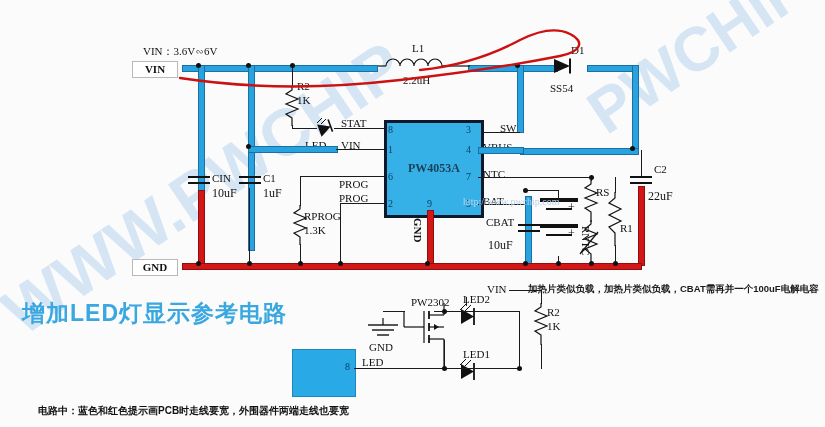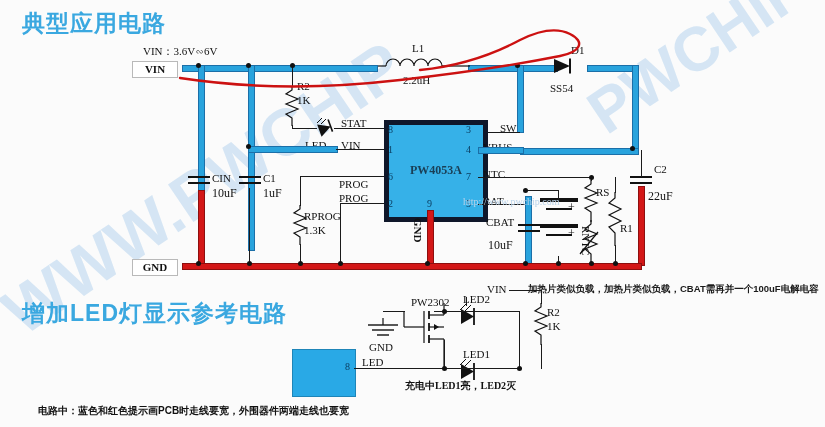--- a/index.html
+++ b/index.html
@@ -68,21 +68,21 @@
   .lbl.pin{font-size:10px;color:#0b3f63;}
   .lbl.vert{transform-origin:left top;}
 
   .portbox{
     position:absolute;background:#fff;border:1px solid #b9b9b9;
     font-family:"Liberation Serif",serif;font-weight:700;font-size:11px;
     color:#111;text-align:center;line-height:15px;height:15px;
   }
 
   .ic{
-    position:absolute;background:#36b1e8;border:5px solid #0f172a;
+    position:absolute;background:#36b1e8;border:3px solid #0f172a;
   }
   .icname{
     position:absolute;width:100%;text-align:center;
     font-family:"Liberation Serif",serif;font-weight:700;font-size:12px;color:#1a3f56;
   }
   .icblank{position:absolute;background:#29a9e6;border:1px solid #1e85b8;}
 
   
   .cap{position:absolute;}
   .cap .p{position:absolute;background:#111;height:1.5px;}
@@ -108,21 +108,20 @@
   .redcurve{position:absolute;left:0;top:0;pointer-events:none;}
 </style>
 </head>
 <body>
 
 <div id="stage">
 
   <div class="wm wm1">WWW.PWCHIP</div>
   <div class="wm wm2">PWCHIP.COM</div>
 
-  <div class="title1">典型应用电路</div>
   <div class="title2">增加LED灯显示参考电路</div>
 
   <div class="portbox" style="left:132px;top:61px;width:44px;">VIN</div>
   <div class="lbl" style="left:143px;top:44px;font-size:11px;">VIN：3.6V∽6V</div>
 
   <div class="bluewire h" style="left:182px;top:65px;width:196px;"></div>
   <div class="bluewire h" style="left:468px;top:65px;width:90px;"></div>
   <div class="bluewire h" style="left:587px;top:65px;width:51px;"></div>
 
   <div class="bluewire v" style="left:198px;top:65px;height:186px;"></div>
@@ -382,17 +381,16 @@
     <polyline points="7,0 7,4 1,8 13,13 1,18 13,23 1,28 7,32 7,42" stroke="#111" fill="none" stroke-width="1.2"></polyline>
   </svg>
   <div class="lbl" style="left:547px;top:306px;">R2</div>
   <div class="lbl" style="left:547px;top:320px;">1K</div>
   <div class="wire wv" style="left:541px;top:344px;height:25px;"></div>
 
   <div class="dot" style="left:442px;top:366px;"></div>
   <div class="dot" style="left:517px;top:366px;"></div>
   <div class="dot" style="left:442px;top:309px;"></div>
 
-  <div class="note2" style="left:405px;top:379px;">充电中LED1亮，LED2灭</div>
 
   <div class="bottomnote">电路中：蓝色和红色提示画PCB时走线要宽，外围器件两端走线也要宽</div>
 
 </div>
 
 </body></html>

